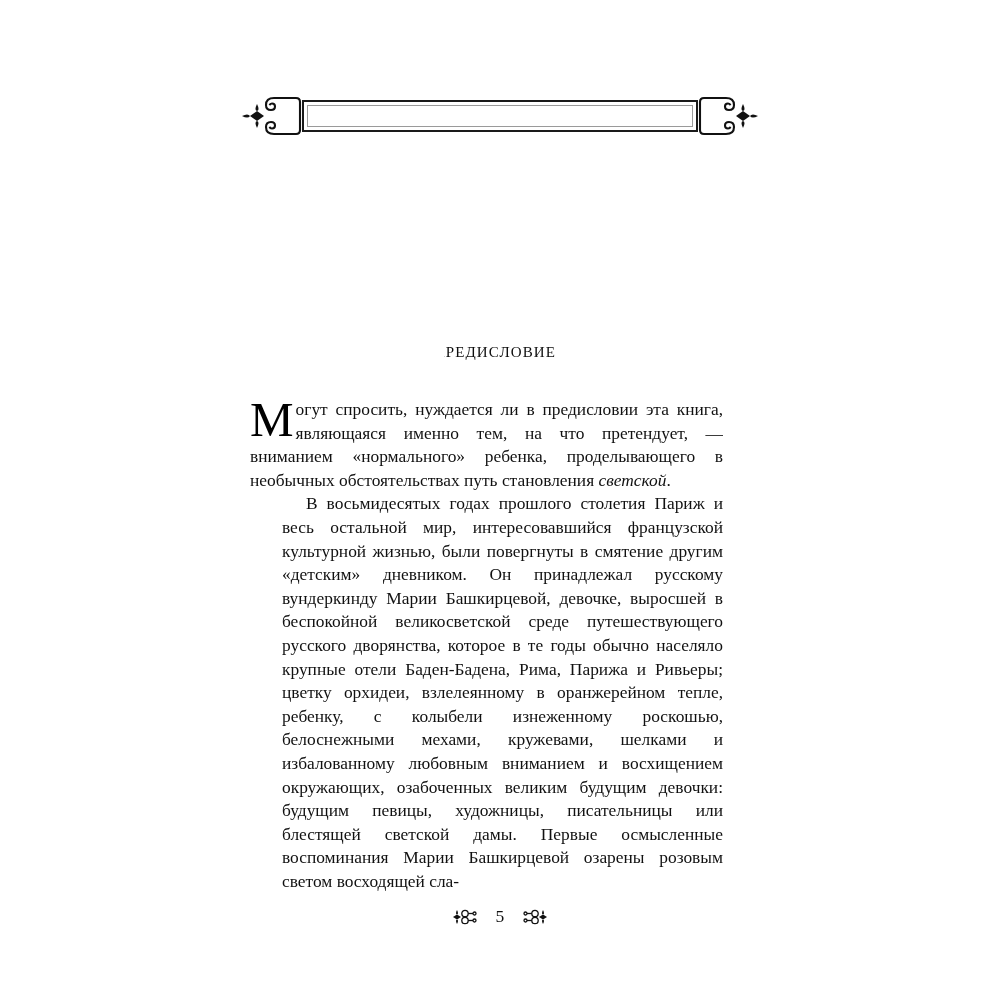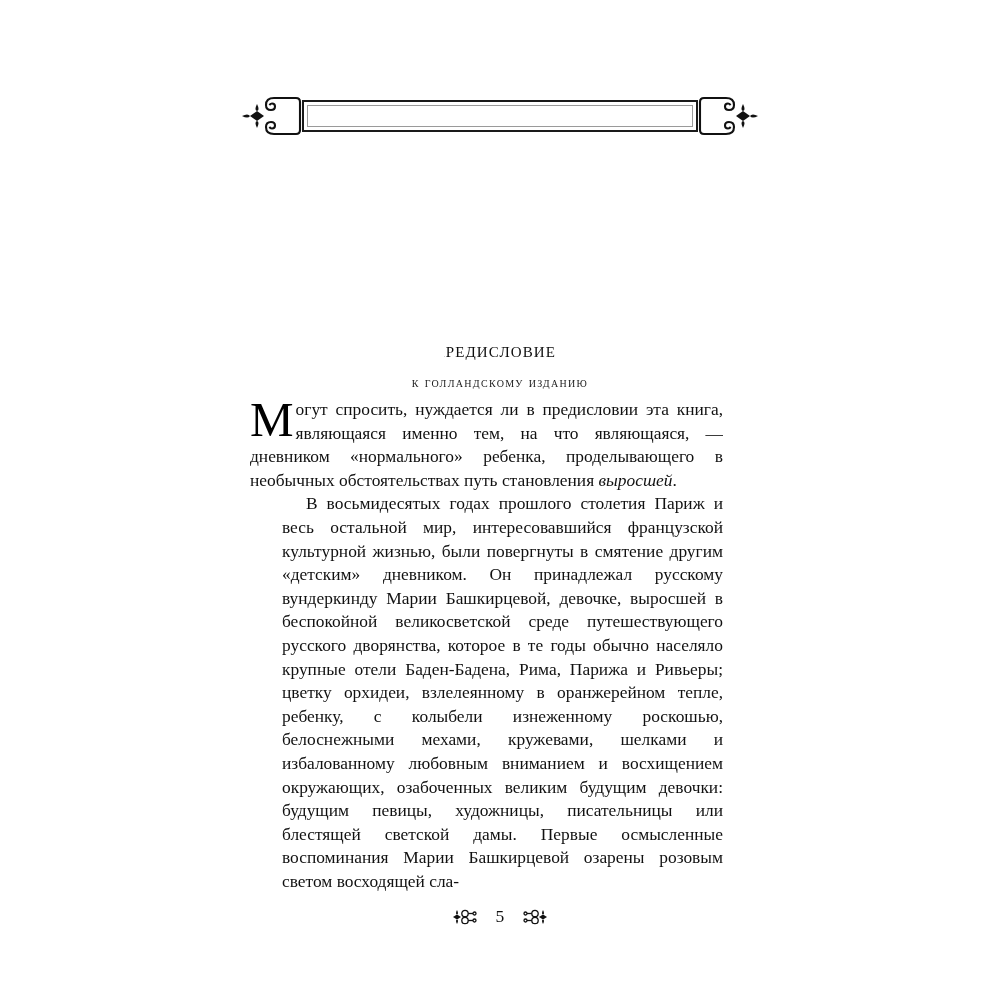--- a/index.html
+++ b/index.html
@@ -204,26 +204,25 @@
             <path d="M56 8 Q60 8 60 12 L60 40 Q60 44 56 44"></path>
           </g>
         </g>
       </svg>
     </div>
 
   </div>
 
   <div class="title-block">
     <h1 class="chapter-title"><span class="chapter-title-inner"><span class="cap">П</span><span>редисловие</span></span></h1>
-    <div class="chapter-subtitle">К голландскому изданию</div>
   </div>
 
   <div class="body-col">
 
-    <p class="para"><span class="dropcap">М</span><span>огут спросить, нуждается ли в предисловии эта книга, являющаяся именно тем, на что являющаяся, — дневником «нормального» ребенка, проделывающего в необычных обстоятельствах путь становления </span><span class="ital">выросшей</span><span>.</span></p>
+    <p class="para"><span class="dropcap">М</span><span>огут спросить, нуждается ли в предисловии эта книга, являющаяся именно тем, на что претендует, — вниманием «нормального» ребенка, проделывающего в необычных обстоятельствах путь становления </span><span class="ital">светской</span><span>.</span></p>
 
     <p class="para indent"><span>В восьмидесятых годах прошлого столетия Париж и весь остальной мир, интересовавшийся французской культурной жизнью, были повергнуты в смятение другим «детским» дневником. Он принадлежал русскому вундеркинду Марии Башкирцевой, девочке, выросшей в беспокойной великосветской среде путешествующего русского дворянства, которое в те годы обычно населяло крупные отели Баден-Бадена, Рима, Парижа и Ривьеры; цветку орхидеи, взлелеянному в оранжерейном тепле, ребенку, с колыбели изнеженному роскошью, белоснежными мехами, кружевами, шелками и избалованному любовным вниманием и восхищением окружающих, озабоченных великим будущим девочки: будущим певицы, художницы, писательницы или блестящей светской дамы. Первые осмысленные воспоминания Марии Башкирцевой озарены розовым светом восходящей сла-</span></p>
 
   </div>
 
   <div class="footer">
 
     <span class="foot-orn">
       <svg width="26" height="18" viewBox="0 0 26 18" xmlns="http://www.w3.org/2000/svg">
         <g fill="#111111">

